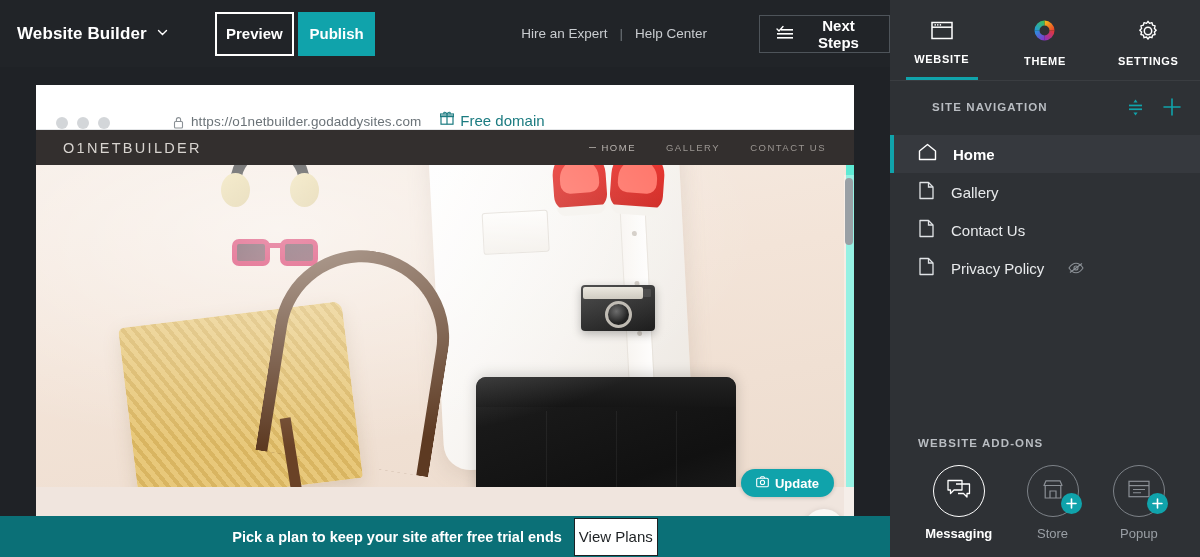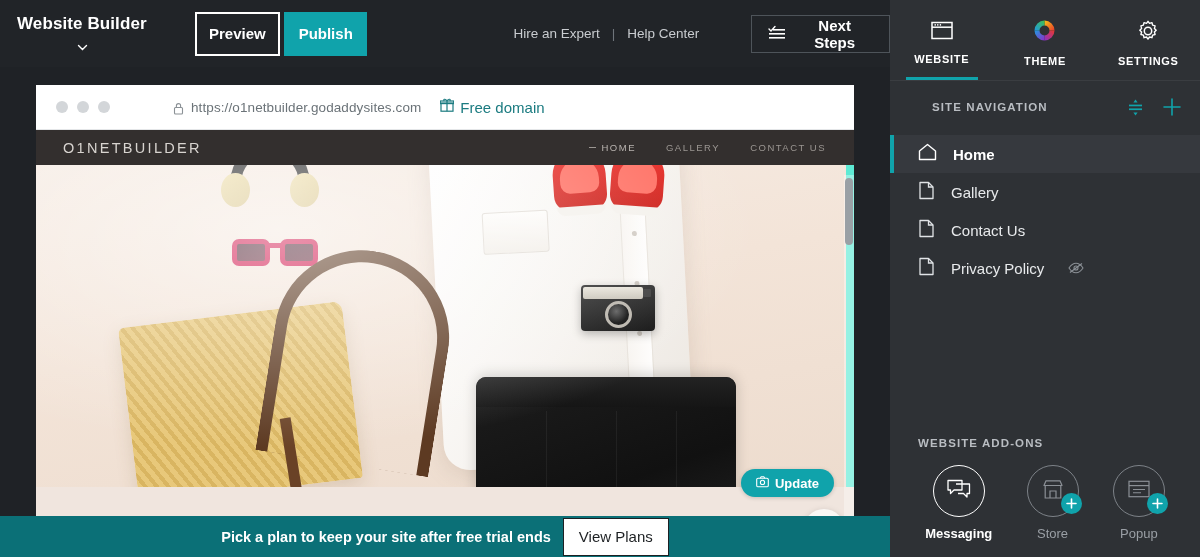--- a/index.html
+++ b/index.html
@@ -24,21 +24,20 @@
   .topbar {
     position: absolute; left: 0; top: 0;
     width: 890px; height: 67px;
     background: #212428;
     display: flex; align-items: center;
   }
   .wb-brand {
     display: flex; align-items: center; gap: 9px;
     margin-left: 17px;
     cursor: pointer;
-    flex-direction: column;
   }
   .wb-brand-text {
     color: #ffffff; font-size: 17px; font-weight: bold;
     letter-spacing: .1px; white-space: nowrap;
   }
   .chev {
     width: 11px; height: 11px; position: relative; top: -2px;
   }
   .chev svg { display: block; }
 
@@ -88,21 +87,21 @@
 
   
   .browser {
     position: absolute; left: 36px; top: 85px;
     width: 818px; height: 472px;
     background: #f1f3f4;
     overflow: hidden;
   }
   .browser-bar {
     height: 45px; background: #ffffff;
-    display: flex; align-items: center;
+    display: flex; align-items: flex-end;
     border-bottom: 1px solid #e4e6e8;
   }
   .dots { display: flex; gap: 9px; margin-left: 20px; }
   .dot { width: 12px; height: 12px; border-radius: 50%; background: #d3d6d9; }
   .urlwrap { display: flex; align-items: center; gap: 7px; margin-left: 63px; }
   .lock-ico { width: 11px; height: 13px; }
   .url-text { color: #6b7378; font-size: 13.5px; letter-spacing: .1px; white-space: nowrap; }
   .freedomain { display: flex; align-items: center; gap: 6px; margin-left: 19px; cursor: pointer; }
   .fd-text { color: #1b7b80; font-size: 15px; white-space: nowrap; }
 
@@ -275,21 +274,21 @@
   }
 
   
   .trial-banner {
     position:absolute; left:0; bottom:0; width:890px; height:41px;
     background:#0b7077;
     display:flex; align-items:center; justify-content:center; gap:12px;
   }
   .trial-text { color:#ffffff; font-size:14.5px; font-weight:bold; white-space:nowrap; }
   .btn-viewplans {
-    height:38px; padding:0 15px;
+    height:38px; padding:0 4px;
     background:#ffffff; border:1px solid #1d2023;
     color:#1d2023; font-size:15px;
     font-family:"Liberation Sans", sans-serif;
     cursor:pointer; display:flex; align-items:center; justify-content:center;
   }
 
   
   .sidebar {
     position:absolute; right:0; top:0;
     width:310px; height:557px;

